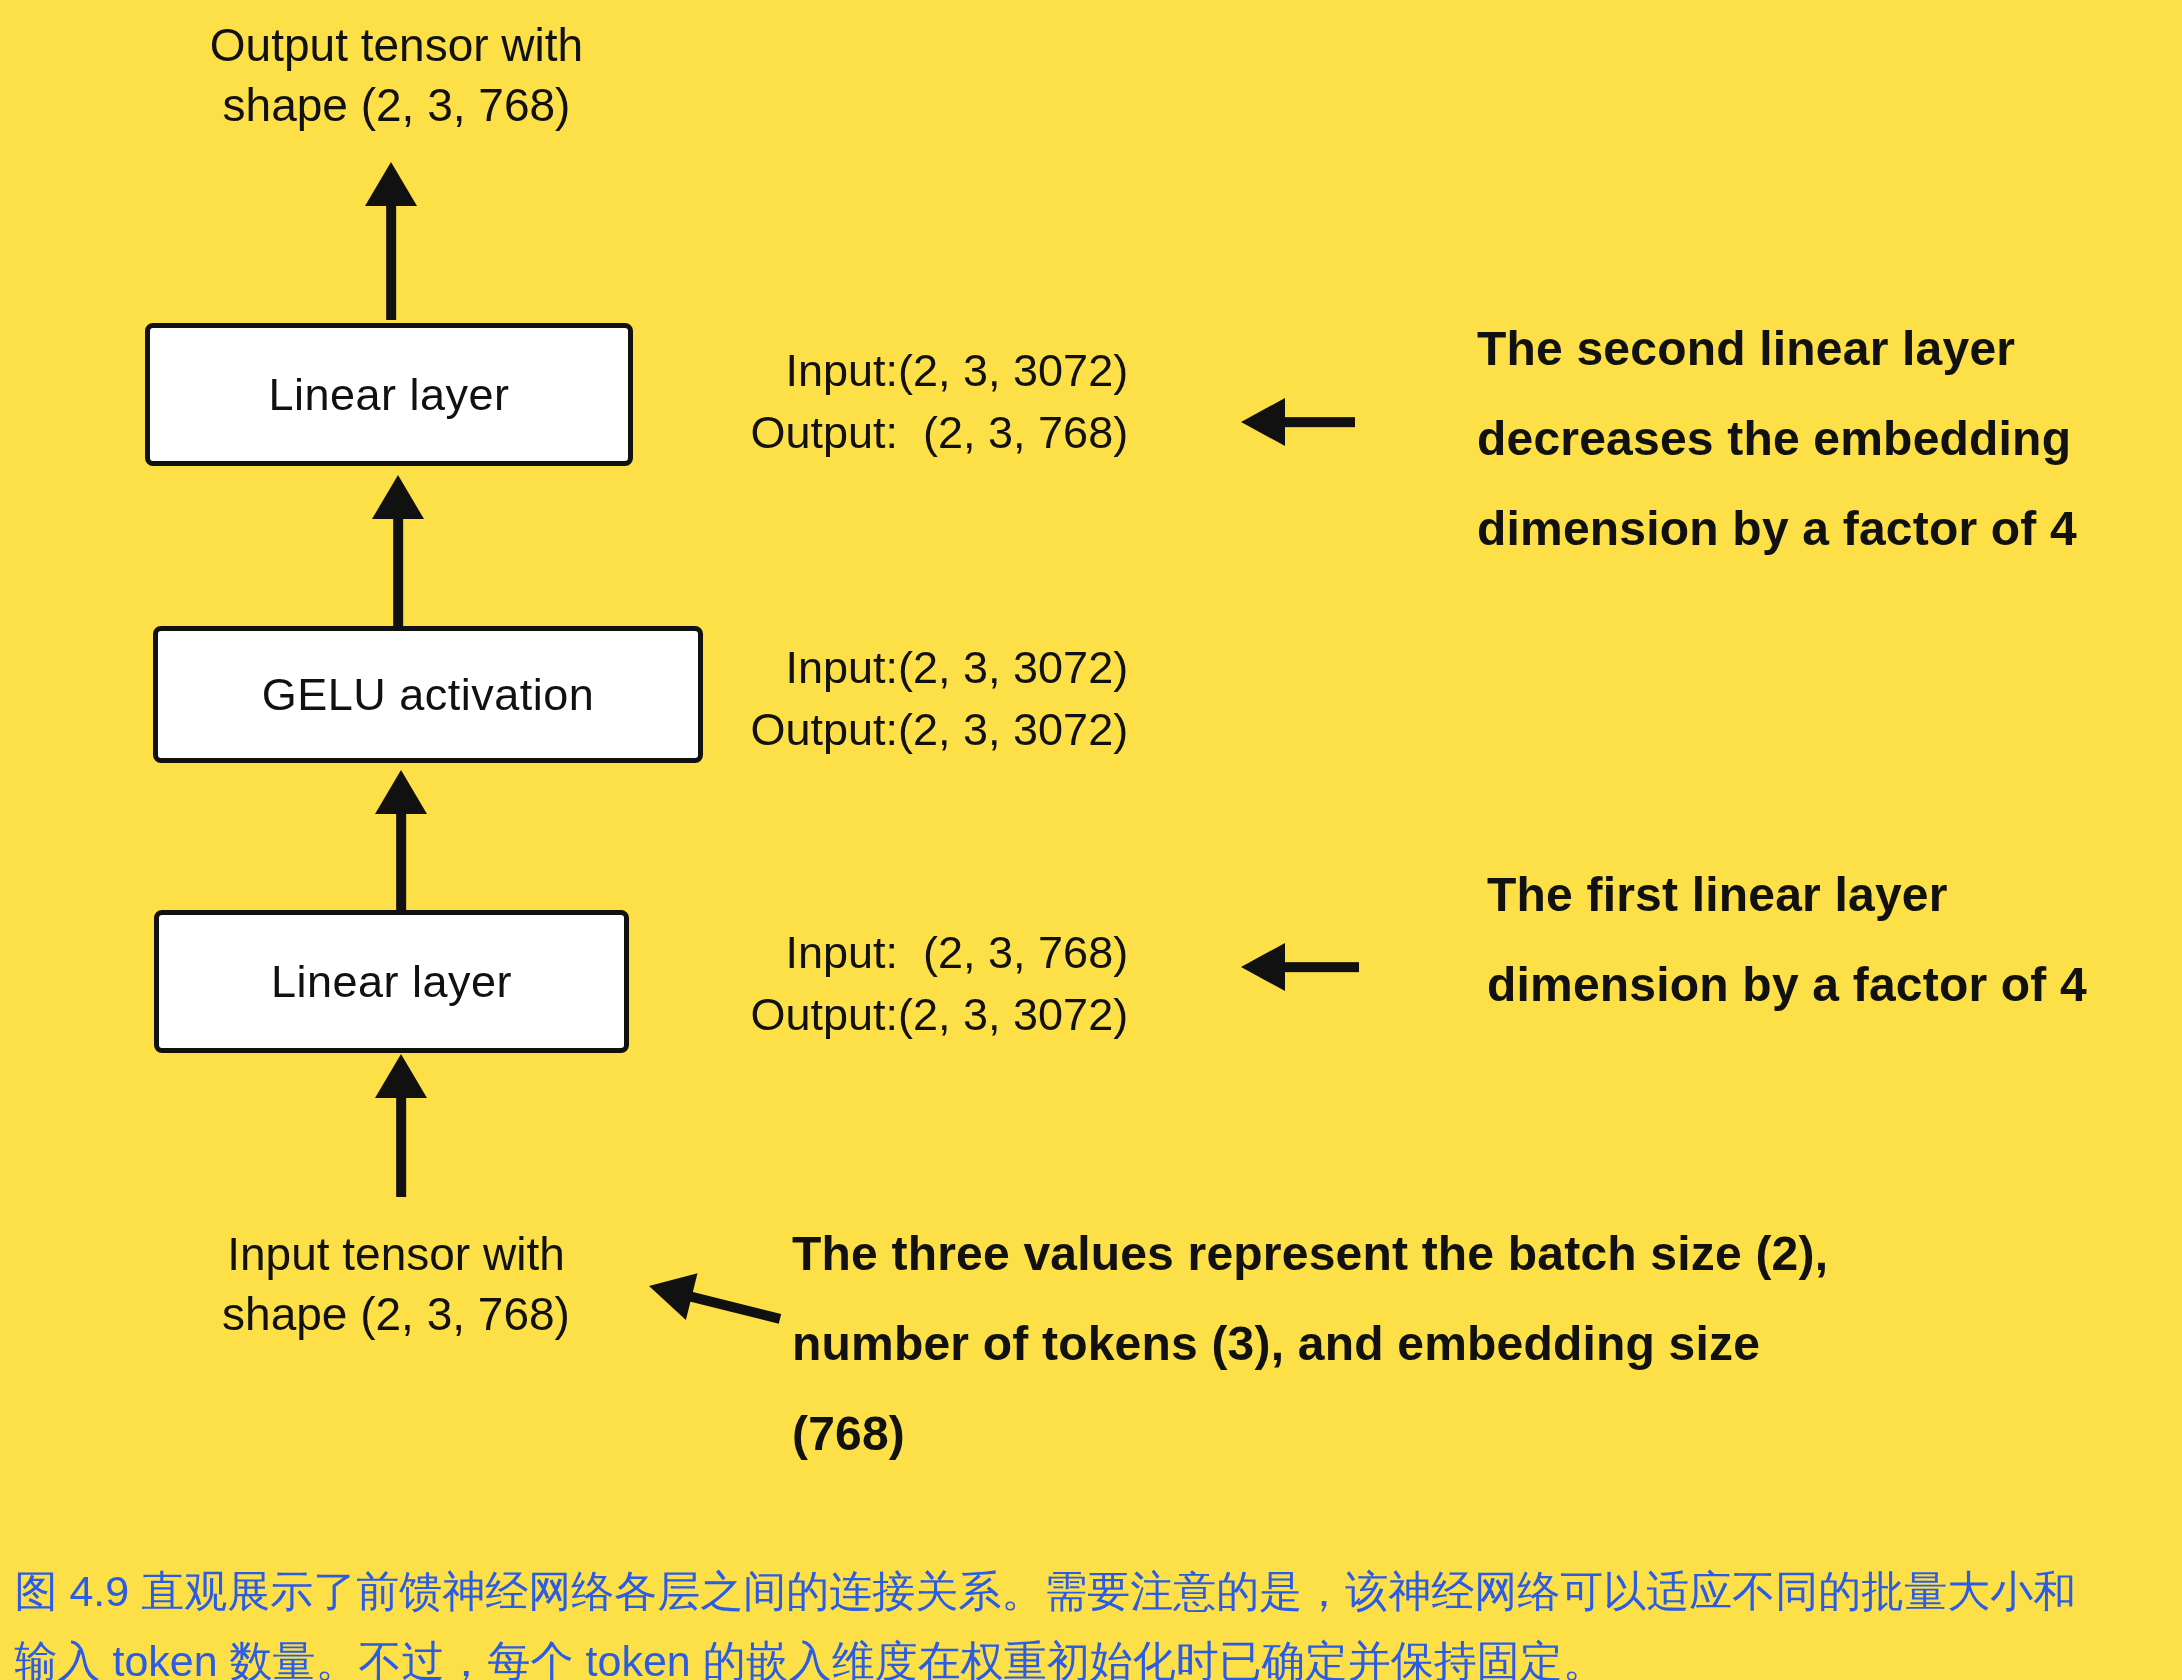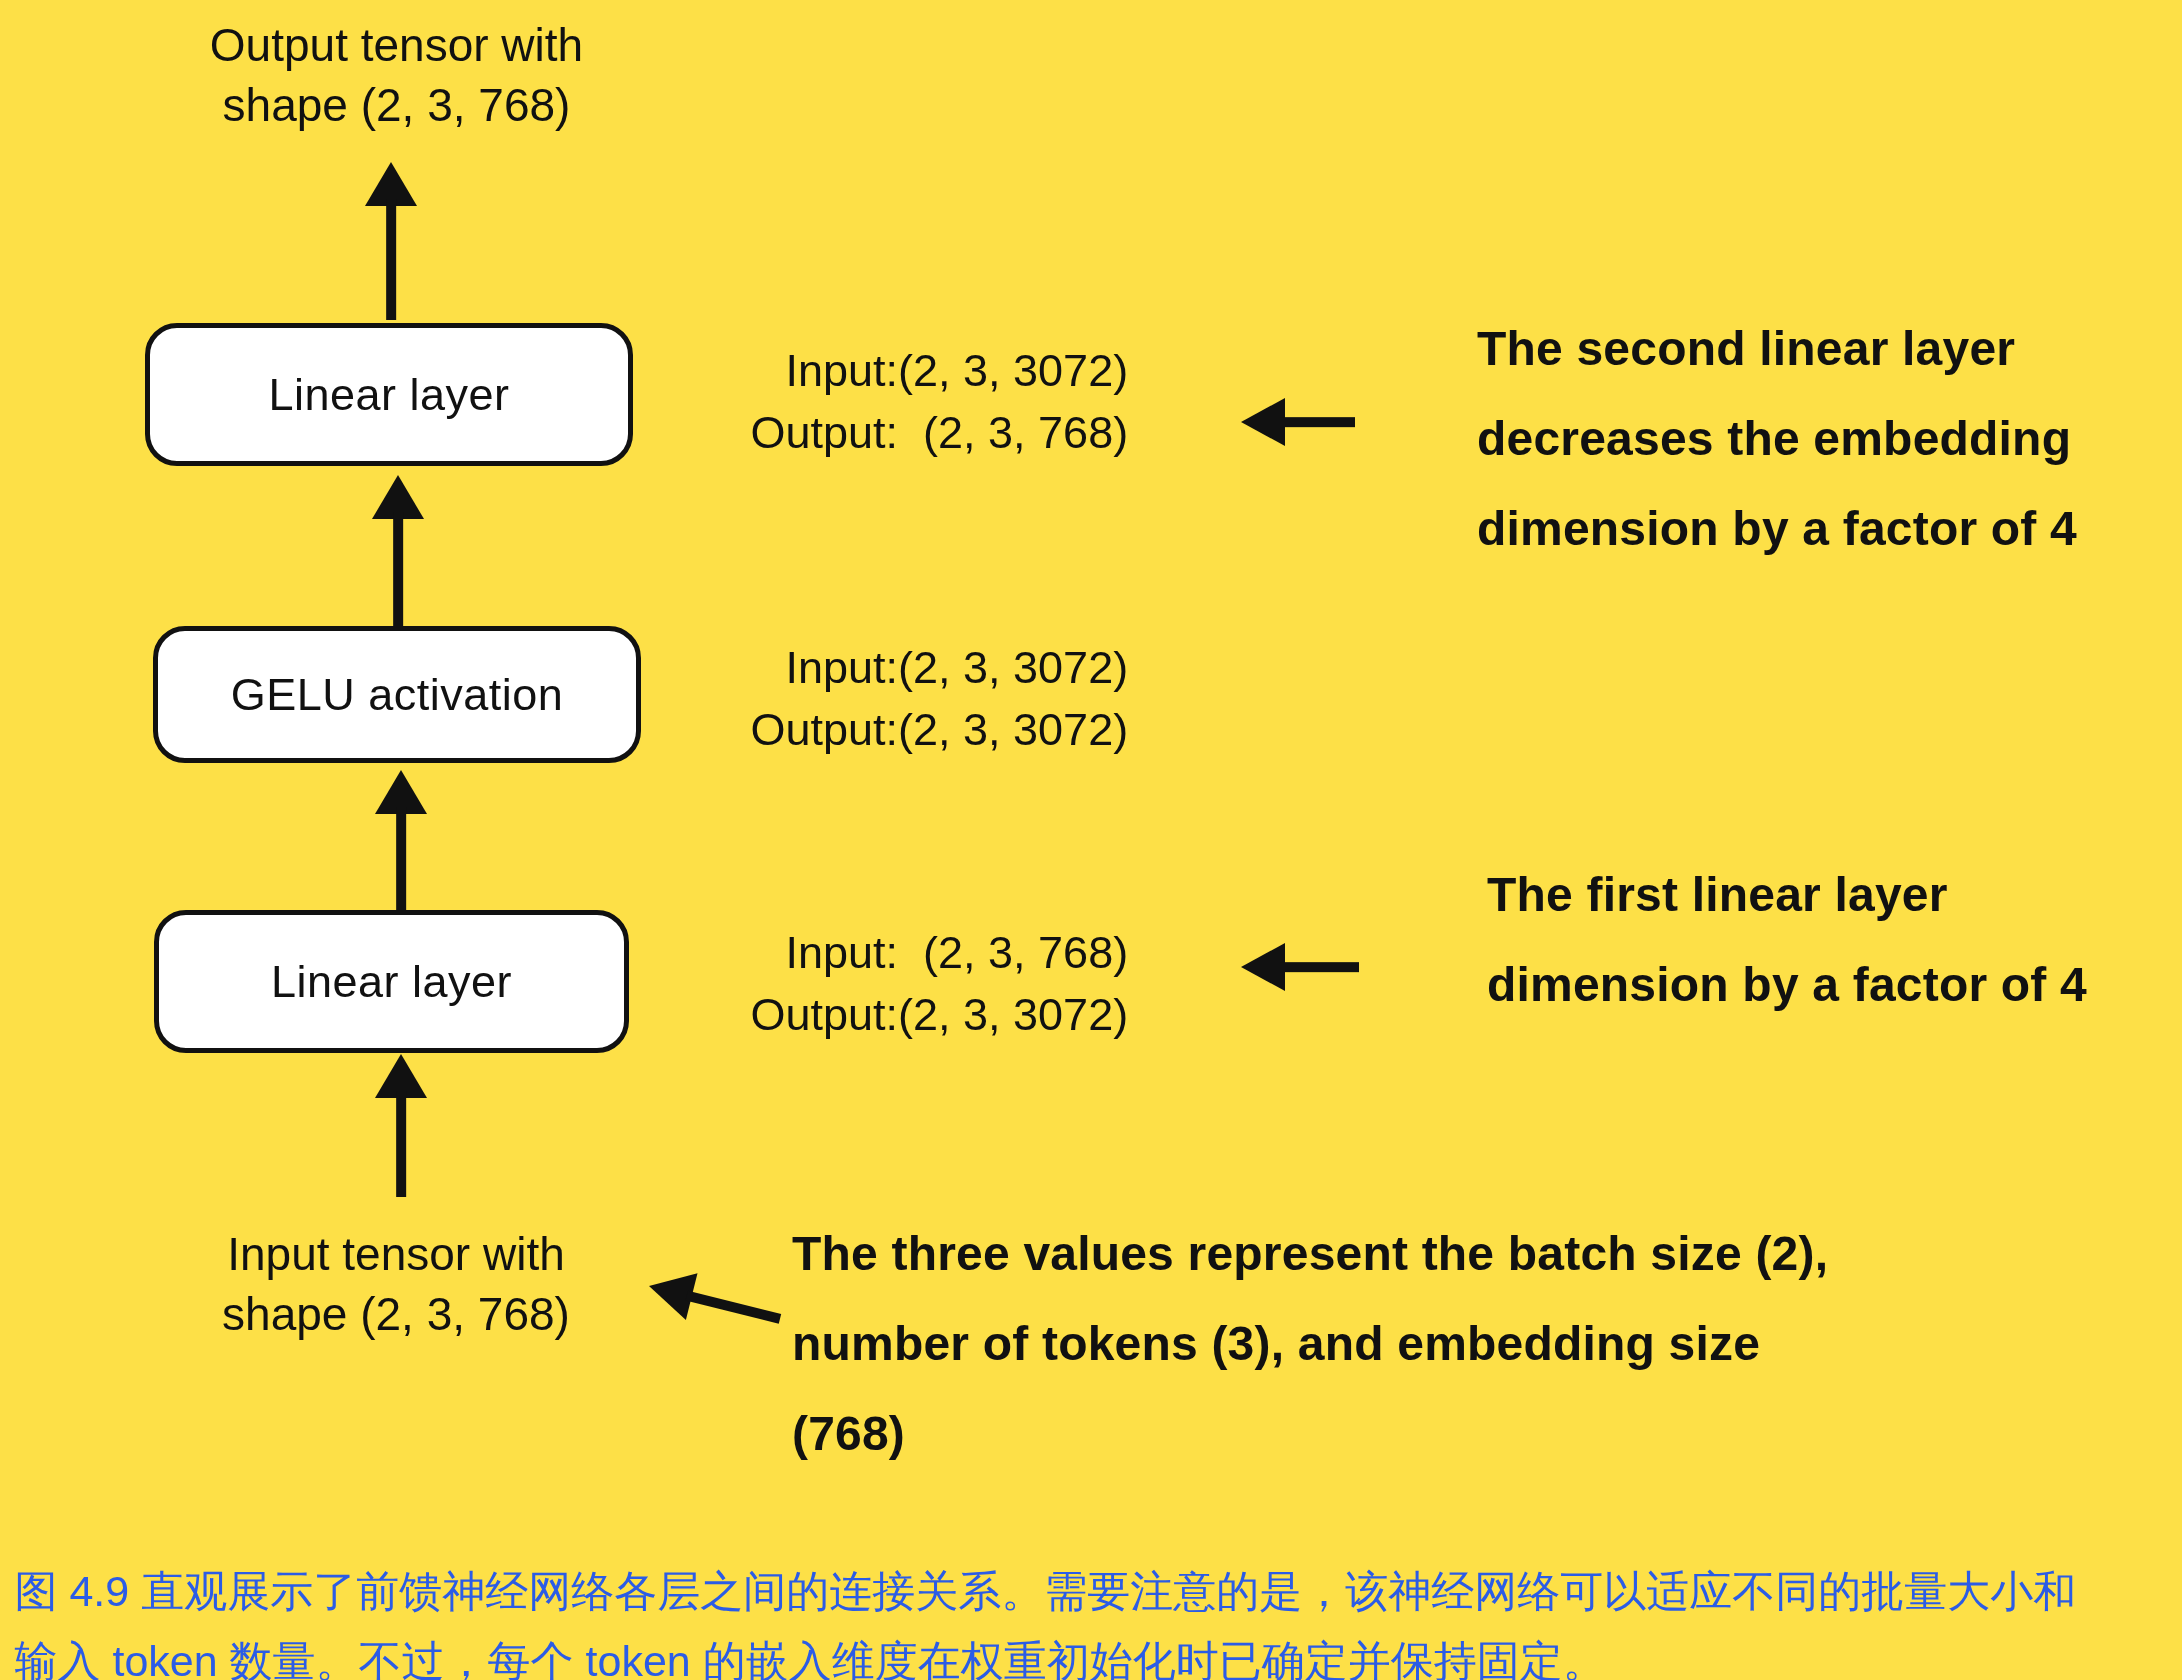--- a/index.html
+++ b/index.html
@@ -11,21 +11,21 @@
     background: #fde047;
     font-family: "Liberation Sans", "DejaVu Sans", sans-serif;
     color: #111111;
     overflow: hidden;
   }
 
   
   .node {
     position: absolute;
     border: 5.8px solid #111111;
-    border-radius: 32px;
+    border-radius: 8px;
     background: #ffffff;
     display: flex;
     align-items: center;
     justify-content: center;
     font-size: 45px;
     letter-spacing: 0.5px;
   }
 
   
   .tensor-label {
@@ -132,21 +132,21 @@
     <div>The second linear layer</div>
     <div>decreases the embedding</div>
     <div>dimension by a factor of 4</div>
   </div>
 
   <div class="arrow-v" style="left:369px; top:475px; height:151px;">
     <div class="head"></div>
     <div class="shaft"></div>
   </div>
 
-  <div class="node" style="left:153px; top:626px; width:488px; height:137px;">
+  <div class="node" style="left:153px; top:626px; width:550px; height:137px;">
     <span>GELU activation</span>
   </div>
 
   <div class="io" style="left:710px; top:637px;">
     <span>Input:</span>
     <span>(2, 3, 3072)</span>
     <span>Output:</span>
     <span>(2, 3, 3072)</span>
   </div>
 

